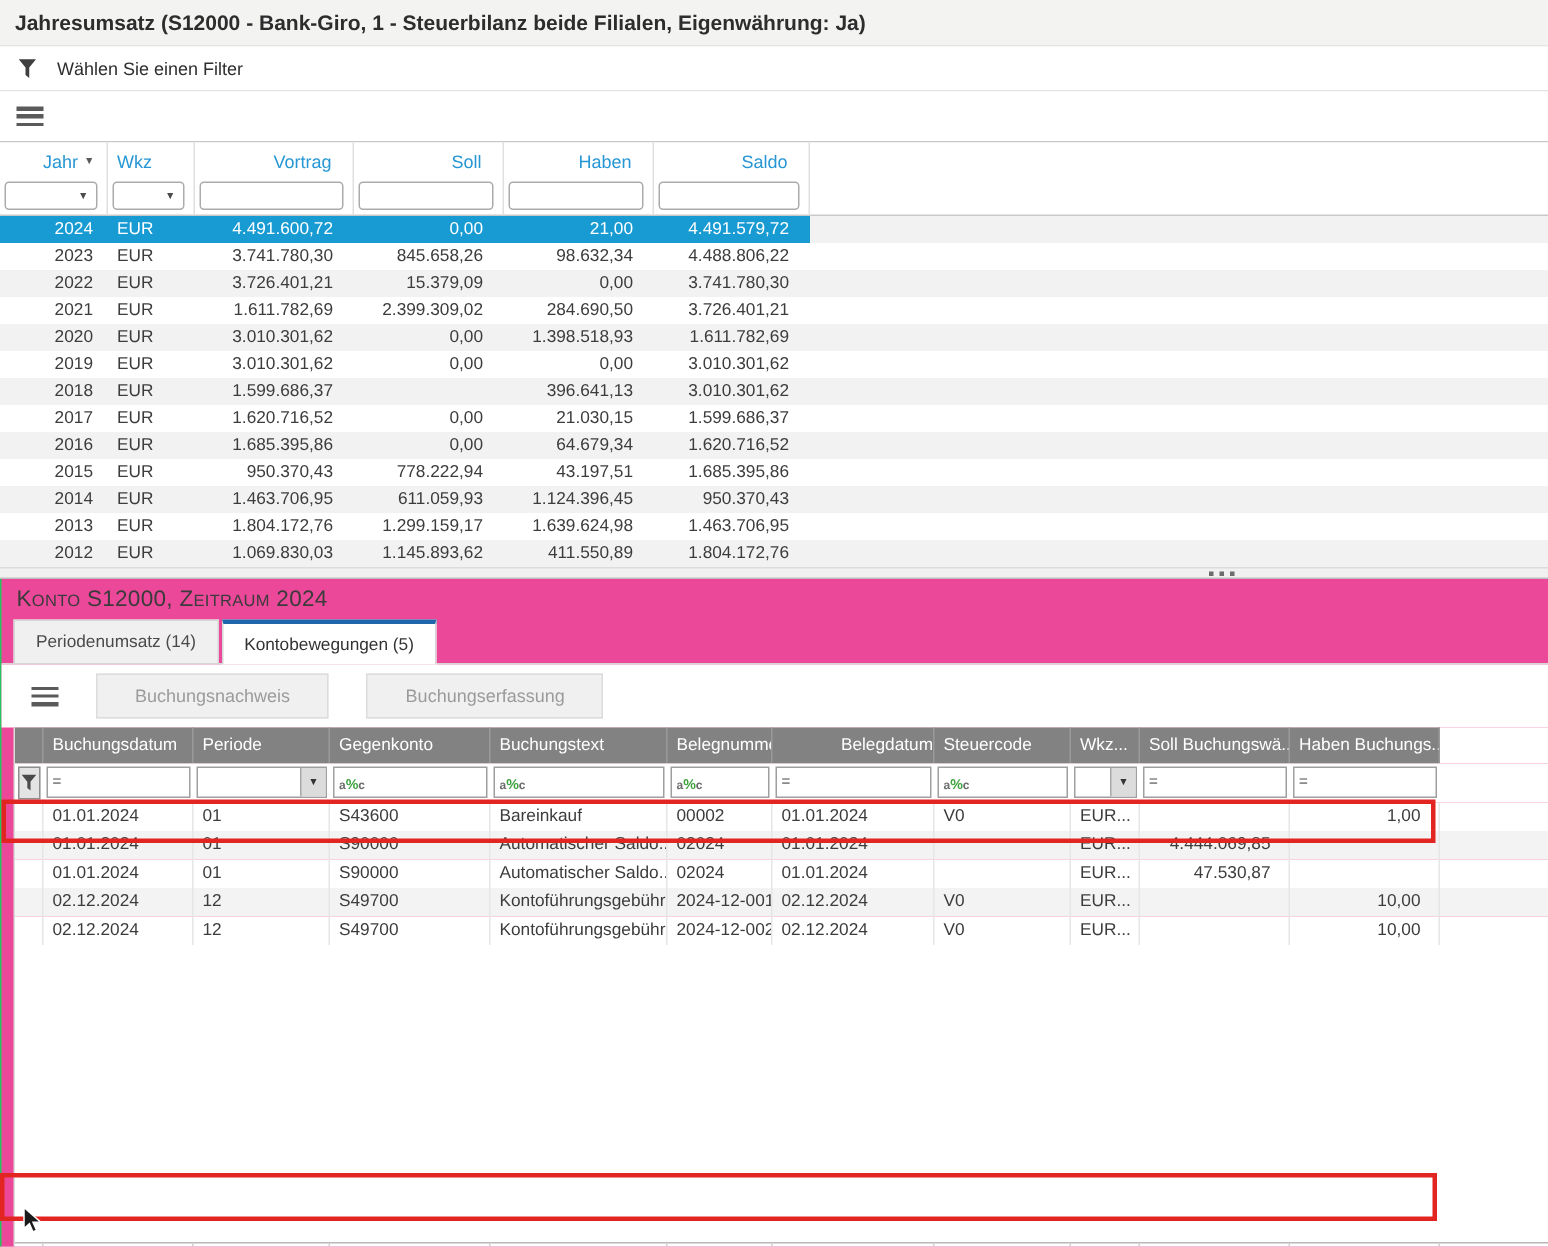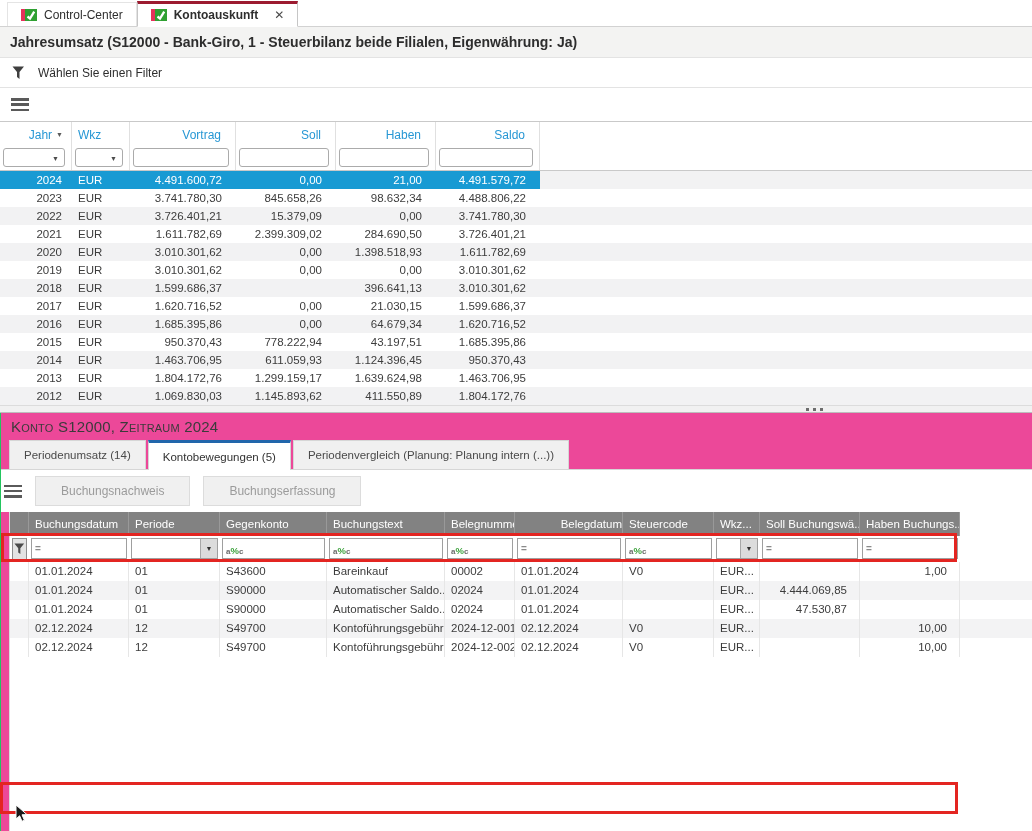--- a/index.html
+++ b/index.html
@@ -40,21 +40,21 @@
   .splitter{height:8px;background:#f1f1f1;border-top:1px solid #dcdcdc;border-bottom:1px solid #bdbdbd;position:relative}
   .splitter-dots{position:absolute;left:806px;top:2px;display:flex;gap:4px}
   .splitter-dots i{width:3px;height:3px;background:#6d6d6d;display:block}
 
   
   .lower-pane{height:482px;display:flex;flex-direction:column;border-left:1px solid #22c55e;background:#ec4899}
   .lp-heading{height:27px;display:flex;align-items:center;padding-left:10px;font-variant:small-caps;font-size:15px;color:#3b3b3b;letter-spacing:.2px}
   .lp-tabs{height:30px;display:flex;padding-left:8px;border-bottom:1px solid #d6d6d6;align-items:flex-end}
   .lp-tab{height:29px;display:flex;align-items:center;justify-content:center;padding:0 14px;background:#f0f0f0;border:1px solid #d6d6d6;border-bottom:none;font-size:11.5px;color:#4a4a4a;margin-right:2px;white-space:nowrap}
   .lp-tab.active{background:#fff;border-top:3px solid #2166ab;margin-bottom:-1px;height:30px;color:#323232}
-  .lp-toolbar{height:42px;display:flex;align-items:center;gap:13px;padding-left:3px;background:#fff}
+  .lp-toolbar{height:42px;display:flex;align-items:center;gap:25px;padding-left:20px;background:#fff}
   .btn{height:30px;padding:0 25px;background:#f0f0f0;border:1px solid #dcdcdc;color:#9b9b9b;font-size:12px;display:flex;align-items:center;white-space:nowrap}
 
   
   .lt{margin-left:8px;width:1024px;flex:1;display:flex;flex-direction:column;border-left:1px solid #dcdcdc;position:relative}
   .lt-header{display:flex;height:24px;background:#fff}
   .lt-hrow{display:flex;width:950px;background:#828282}
   .lt-hcell{color:#fff;font-size:11.5px;display:flex;align-items:center;padding-left:6px;border-right:1px solid #999;white-space:nowrap;overflow:hidden}
   .lt-filter{display:flex;height:26px;background:#fff;align-items:center}
   .lt-fcell{height:100%;padding:2px 2px}
   .lfbox{height:21px;border:1px solid #9f9f9f;background:#fff;display:flex;align-items:center;position:relative}
@@ -78,39 +78,20 @@
   .anno-footer{left:0px;top:782px;width:958px;height:32px}
 
   
   .cursor{position:absolute;left:15px;top:804px;z-index:60;pointer-events:none}
 </style>
 </head>
 <body>
 
 <div class="screen">
 
-  <div class="tabbar">
-    <div class="tab">
-      <svg class="logo" viewBox="0 0 16 14">
-        <rect x="0" y="1" width="7" height="12" fill="#e6315b"></rect>
-        <rect x="4" y="1" width="12" height="12" fill="#2fa032"></rect>
-        <path d="M6.5 8.5 L9 10.6 L13.2 3.6" stroke="#fff" stroke-width="2.3" fill="none"></path>
-      </svg>
-      <span>Control-Center</span>
-    </div>
-    <div class="tab active">
-      <svg class="logo" viewBox="0 0 16 14">
-        <rect x="0" y="1" width="7" height="12" fill="#e6315b"></rect>
-        <rect x="4" y="1" width="12" height="12" fill="#2fa032"></rect>
-        <path d="M6.5 8.5 L9 10.6 L13.2 3.6" stroke="#fff" stroke-width="2.3" fill="none"></path>
-      </svg>
-      <span>Kontoauskunft</span>
-      <span class="close">✕</span>
-    </div>
-  </div>
 
   <div class="titlebar">
     <span>Jahresumsatz (S12000 - Bank-Giro, 1 - Steuerbilanz beide Filialen, Eigenwährung: Ja)</span>
   </div>
 
   <div class="filterbar">
     <svg width="13" height="14" viewBox="0 0 13 14">
       <path d="M0.5 0.5 H12 L7.5 6 V13 L5 11 V6 Z" fill="#3f3f3f"></path>
     </svg>
     <span>Wählen Sie einen Filter</span>
@@ -313,23 +294,20 @@
   <div class="lower-pane">
     <div class="lp-heading">
       <span>Konto S12000, Zeitraum 2024</span>
     </div>
     <div class="lp-tabs">
       <div class="lp-tab">
           <span>Periodenumsatz (14)</span>
         </div>
       <div class="lp-tab active">
           <span>Kontobewegungen (5)</span>
-        </div>
-      <div class="lp-tab">
-          <span>Periodenvergleich (Planung: Planung intern (...))</span>
         </div>
     </div>
     <div class="lp-toolbar">
       <div class="hamburger">
           <i></i>
           <i></i>
           <i></i>
         </div>
       <button class="btn">Buchungsnachweis</button>
       <button class="btn">Buchungserfassung</button>

